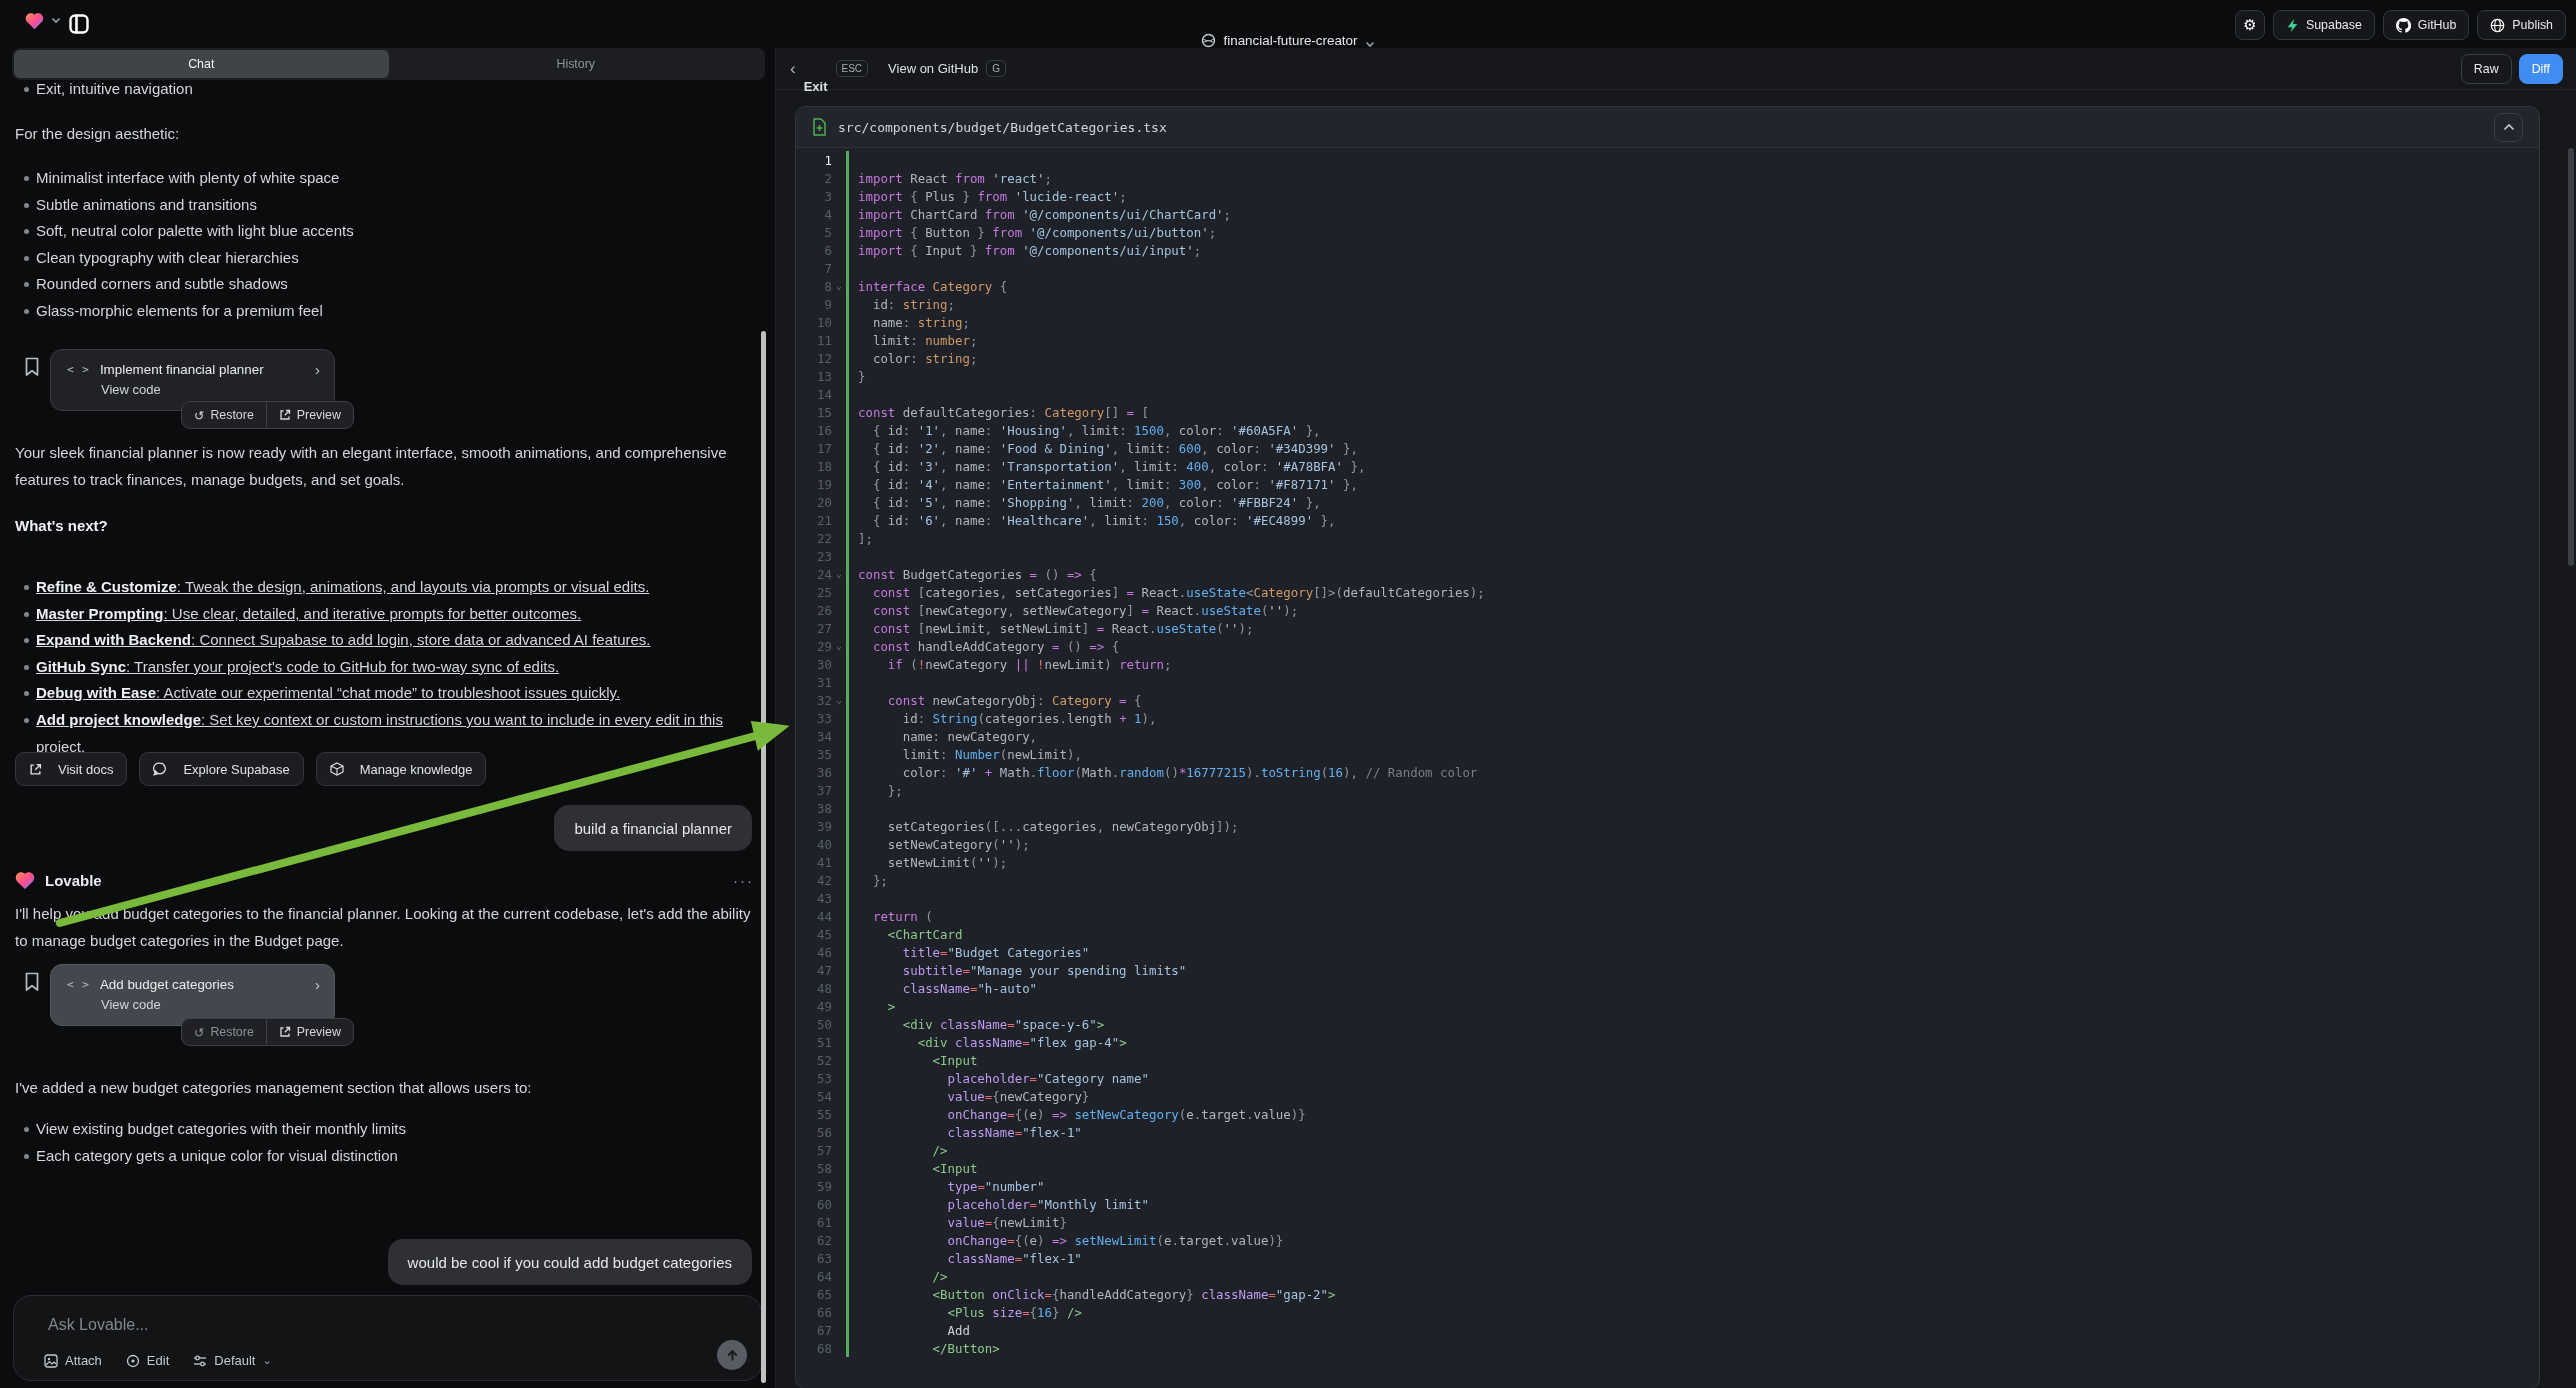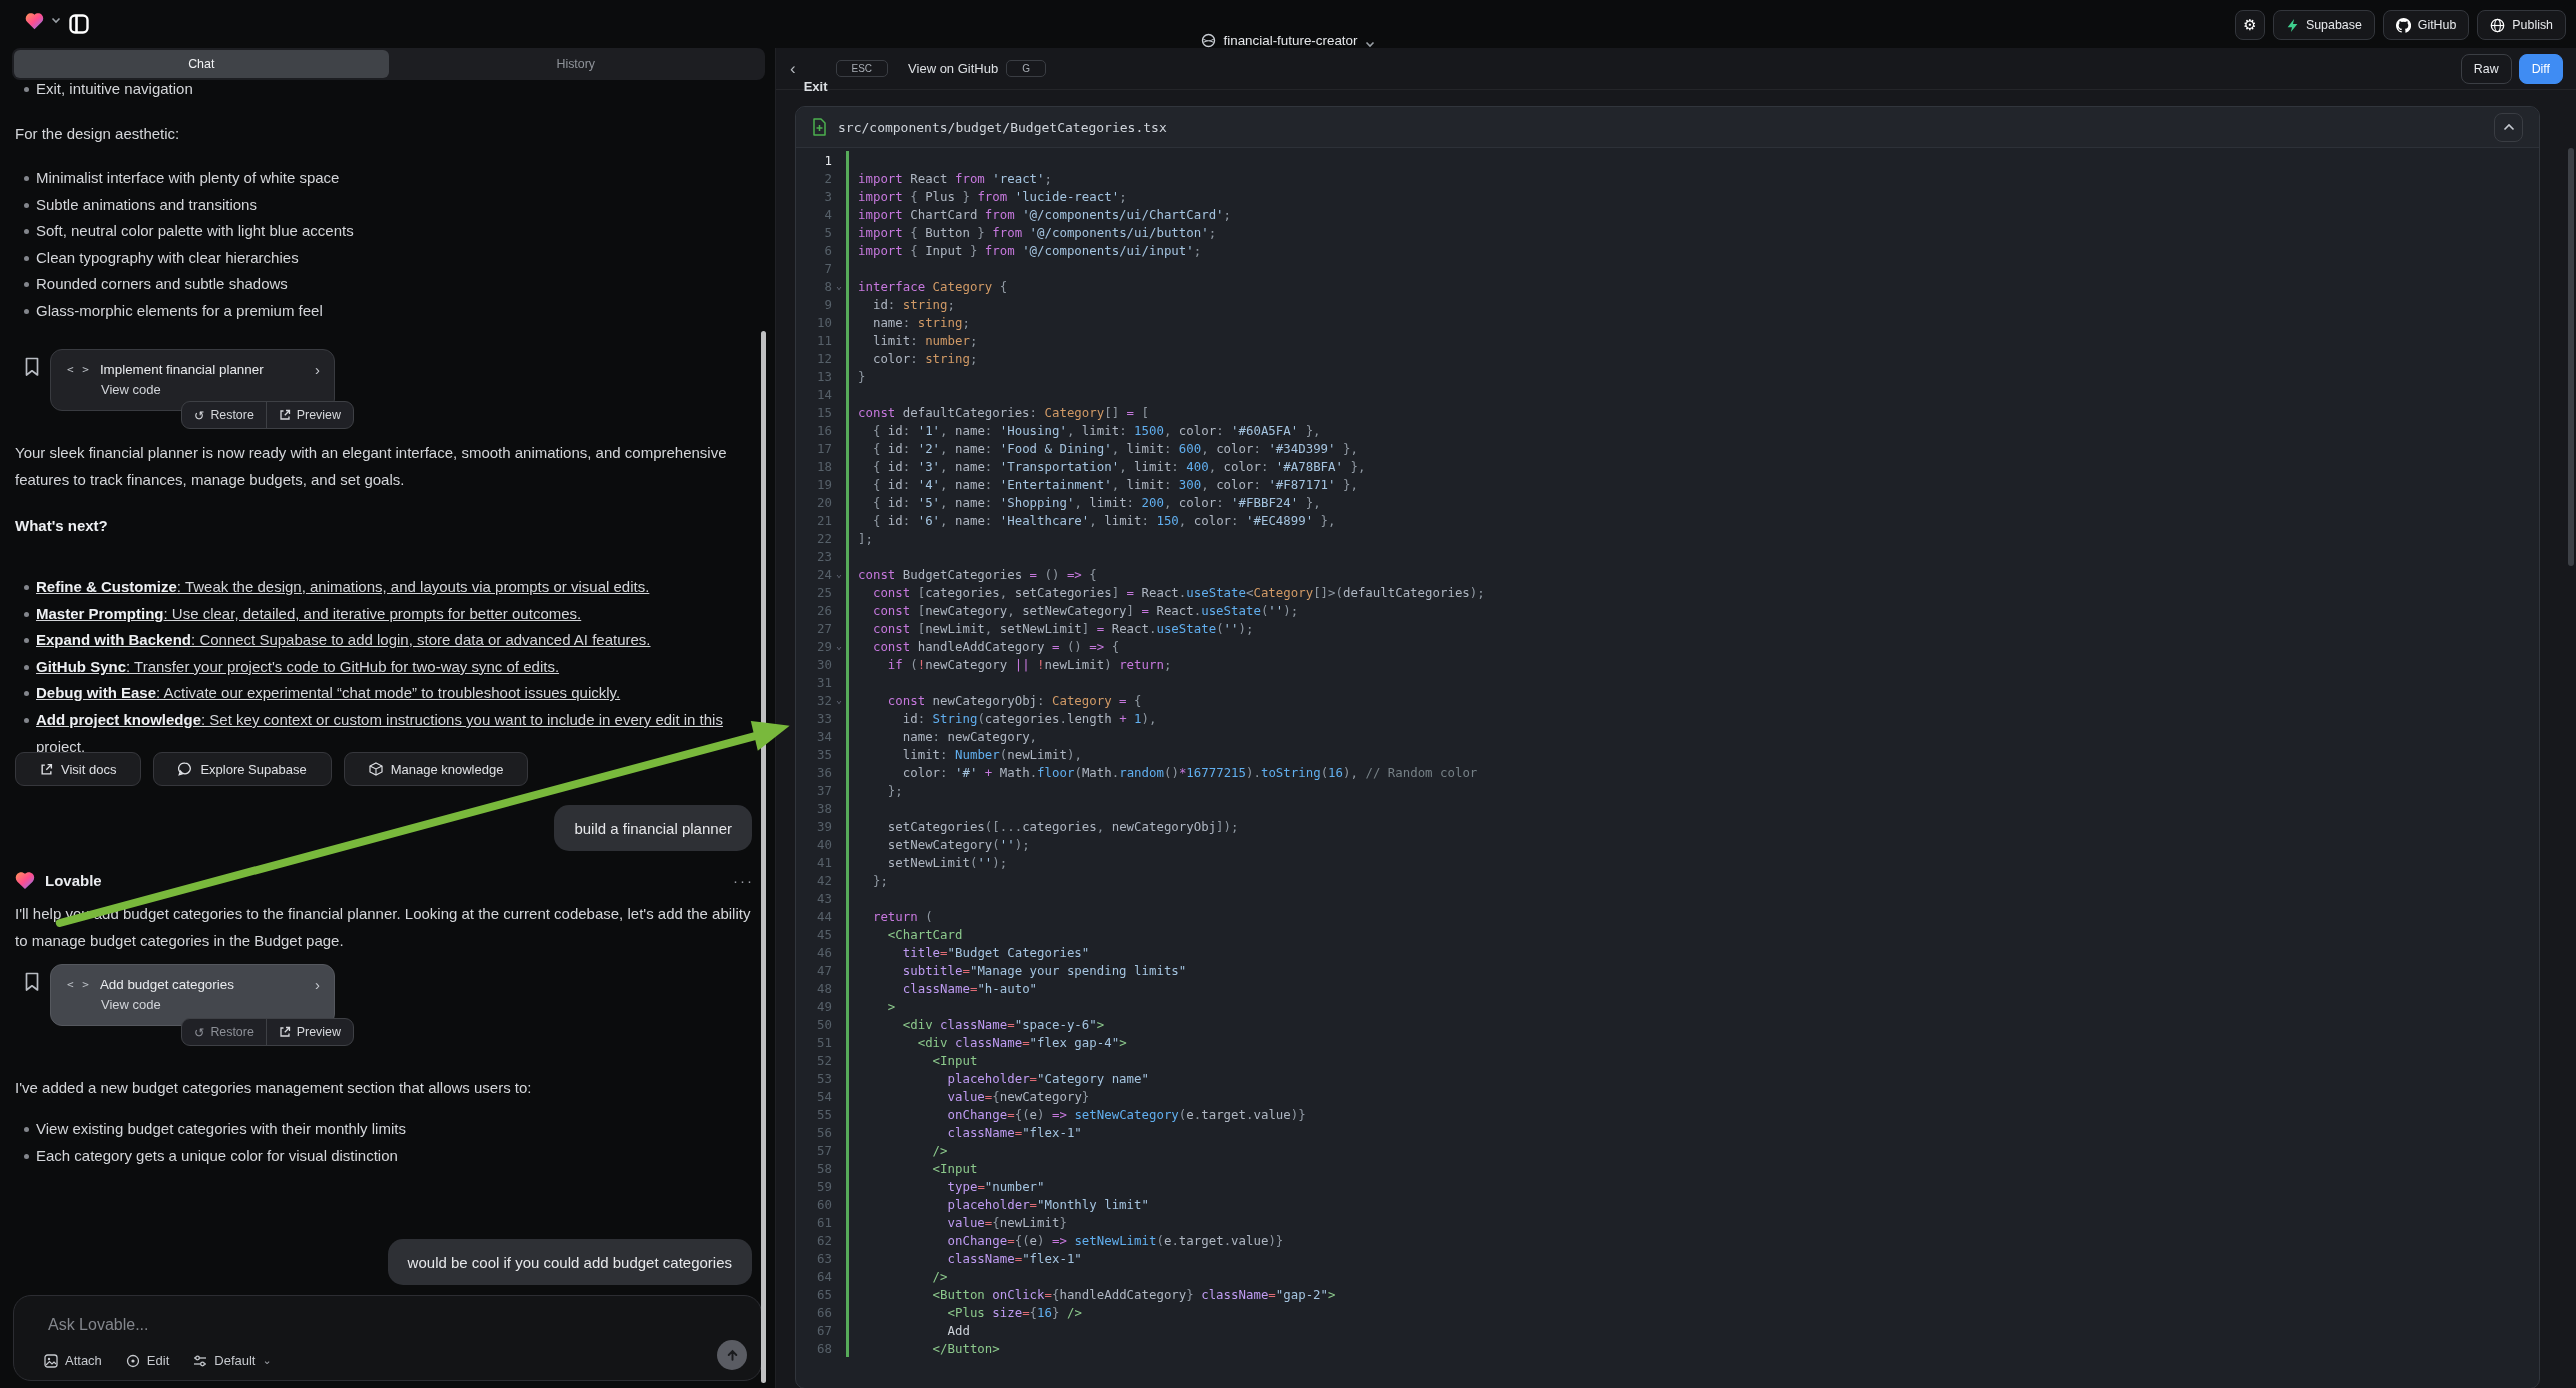--- a/index.html
+++ b/index.html
@@ -30,34 +30,34 @@
   .vc-row1{display:flex;align-items:center;gap:10px;padding:11px 14px 0 16px;font-size:13.4px;color:#e9ebee;}
   .vc-code{font-family:"DejaVu Sans Mono",monospace;font-size:11px;color:#bcc0c6;letter-spacing:1px;}
   .vc-chev{margin-left:auto;color:#c7cad0;font-size:15px;}
   .vc-row2{padding:4px 14px 0 50px;font-size:13px;color:#d2d5da;}
   .bm-icon{position:absolute;}
   .pill{position:absolute;height:26px;background:#202126;border:1px solid #3e4045;border-radius:9px;display:flex;align-items:center;font-size:12.4px;color:#d6d8dc;}
   .pill .seg{display:flex;align-items:center;gap:6px;padding:0 12px;height:100%;}
   .pill .div{width:1px;height:100%;background:#3e4045;}
   .pill .dim{color:#8d9097;}
   .chip-row{position:absolute;display:flex;gap:12px;}
-  .chip{height:32px;border:1px solid #36373c;background:#1c1d20;border-radius:9px;color:#dfe1e5;font-size:13px;display:flex;align-items:center;gap:8px;padding:0 24px;}
+  .chip{height:32px;border:1px solid #36373c;background:#1c1d20;border-radius:9px;color:#dfe1e5;font-size:13px;display:flex;align-items:center;gap:16px;padding:0 13px;}
   .bubble{position:absolute;background:#2e3035;border-radius:15px;color:#e6e7ea;font-size:15px;display:flex;align-items:center;justify-content:center;padding:0 20px;height:46px;}
   .lov-row{position:absolute;display:flex;align-items:center;gap:9px;color:#e9ebee;font-size:15px;font-weight:bold;}
   .dots3{position:absolute;color:#9a9da3;font-size:15px;letter-spacing:2px;}
   .composer{position:absolute;left:13px;top:1247px;width:749px;height:86px;background:#131416;border:1px solid #2c2d32;border-radius:18px;box-sizing:border-box;}
   .composer .ph{position:absolute;left:34px;top:20px;color:#83868c;font-size:16px;}
   .comp-row{position:absolute;left:30px;bottom:12px;display:flex;align-items:center;gap:24px;color:#c6c9ce;font-size:13px;}
   .comp-item{display:flex;align-items:center;gap:7px;}
   .send{position:absolute;right:14px;bottom:10px;width:30px;height:30px;border-radius:50%;background:#5a5c63;display:flex;align-items:center;justify-content:center;}
   .chat-scroll{position:absolute;left:761px;top:283px;width:5px;height:1052px;background:#d8d9db;border-radius:3px;opacity:.88;}
   
   .codep{position:absolute;left:775px;top:48px;width:1801px;height:1340px;background:#17181c;border-left:1px solid #202125;}
   .code-toolbar{position:absolute;left:0;top:0;width:100%;height:42px;border-bottom:1px solid #242529;display:flex;align-items:center;box-sizing:border-box;padding:0 14px;color:#dde0e4;}
-  .kbadge{border:1px solid #3a3d43;border-radius:5px;color:#a8adb5;font-size:10px;padding:2px 15px;margin-left:8px;}
+  .kbadge{border:1px solid #3a3d43;border-radius:5px;color:#a8adb5;font-size:10px;padding:2px 5px;margin-left:8px;}
   .tool-btn{height:28px;border:1px solid #3b3e44;border-radius:8px;background:transparent;color:#e8eaee;font-size:12.4px;display:flex;align-items:center;padding:0 12px;}
   .tool-btn.blue{background:#3f8cf3;border-color:#3f8cf3;color:#fff;}
   .file-card{position:absolute;left:19px;top:58px;width:1745px;height:1283px;border:1px solid #31353c;border-radius:10px;background:#1e2127;overflow:hidden;box-sizing:border-box;}
   .file-head{height:40px;background:#22252b;border-bottom:1px solid #2d3138;display:flex;align-items:center;gap:11px;padding:0 16px;color:#d0d5dc;
     font-family:"DejaVu Sans Mono",monospace;font-size:13px;}
   .collapse-btn{margin-left:auto;width:27px;height:27px;border:1px solid #3a3d43;border-radius:8px;display:flex;align-items:center;justify-content:center;}
   .code-body{position:absolute;left:0;top:41px;right:0;bottom:0;font-family:"DejaVu Sans Mono",monospace;font-size:12.4px;padding-top:3px;}
   .cl{display:flex;height:18px;align-items:center;white-space:pre;}
   .ln{width:36px;text-align:right;color:#566069;flex:0 0 36px;}
   .ln.cur{color:#e8ebee;}

